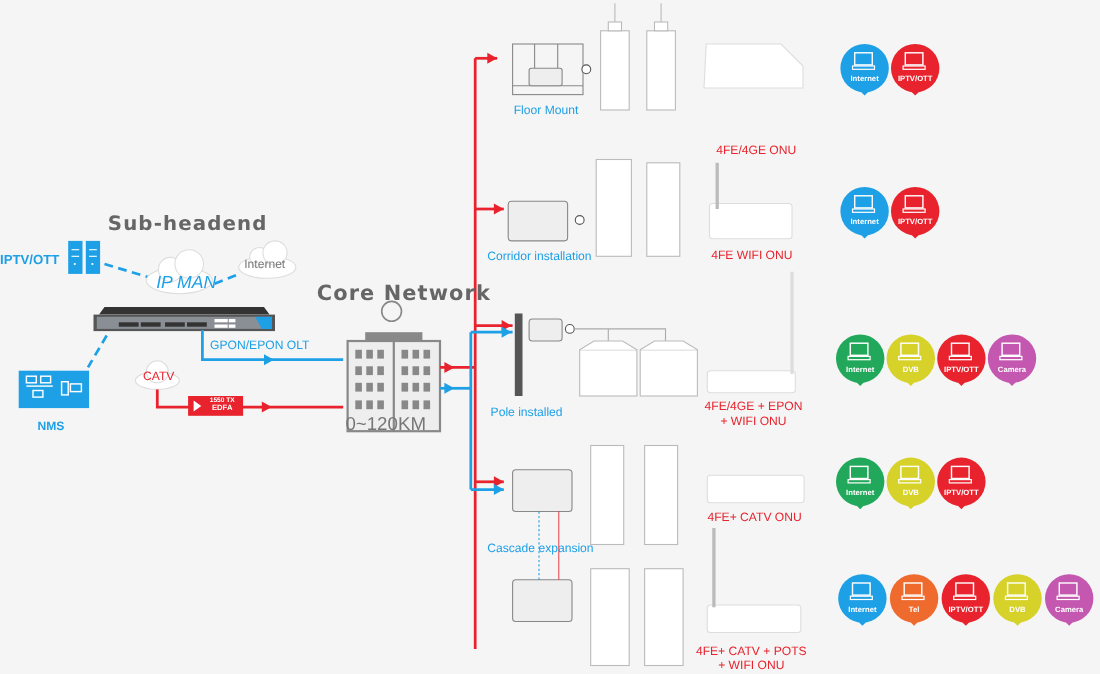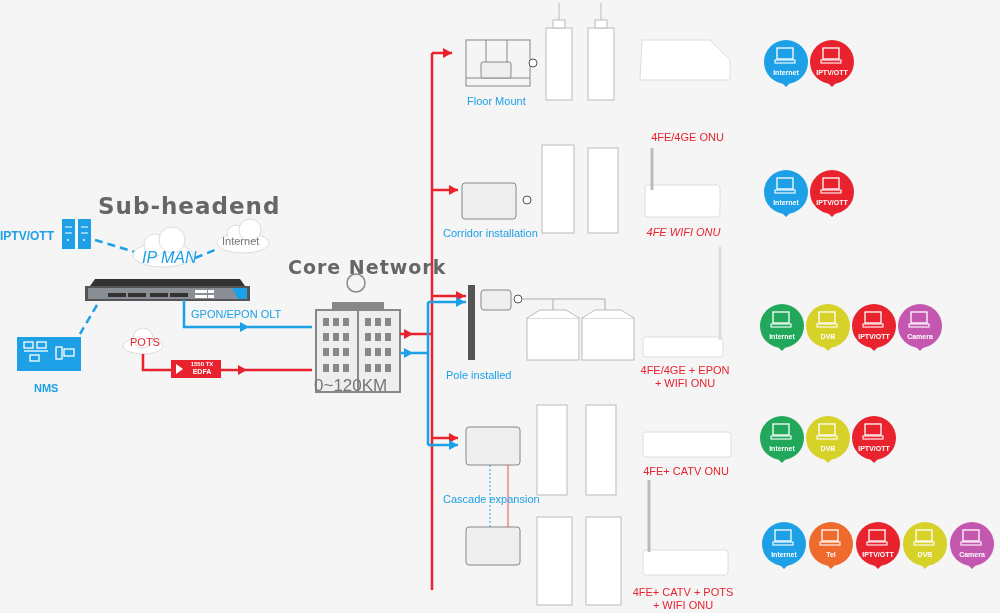--- a/index.html
+++ b/index.html
@@ -218,44 +218,44 @@
     <rect x="645" y="185" width="75" height="32" rx="3"></rect>
       <line x1="652" y1="148" x2="652" y2="190" stroke="#bbb" stroke-width="3"></line>
     <rect x="643" y="337" width="80" height="20" rx="3"></rect>
       <line x1="720" y1="247" x2="720" y2="340" stroke="#ddd" stroke-width="3"></line>
     <rect x="643" y="432" width="88" height="25" rx="3"></rect>
     <rect x="643" y="550" width="85" height="25" rx="3"></rect>
       <line x1="649" y1="480" x2="649" y2="552" stroke="#bbb" stroke-width="3"></line>
   </g>
 </svg>
 
-<div class="abs title" style="left:98px;top:193px;font-size:23px;">Sub-headend</div>
+<div class="abs title" style="left:98px;top:193px;font-size:18px;">Sub-headend</div>
 <div class="abs title" style="left:288px;top:236px;font-size:19px;margin-top:20px;">Core Network</div>
 <div class="abs" style="left:314px;top:376px;font-size:17px;color:#777;">0~120KM</div>
 
 <div class="abs blue-txt" style="left:0;top:229px;font-size:12px;font-weight:bold;">IPTV/OTT</div>
 <div class="abs blue-txt lbl" style="left:142px;top:249px;font-size:16px;font-style:italic;">IP MAN</div>
 <div class="abs gray-txt lbl" style="left:222px;top:235px;">Internet</div>
 <div class="abs blue-txt" style="left:34px;top:382px;font-size:11px;font-weight:bold;">NMS</div>
-<div class="abs red-txt lbl" style="left:130px;top:336px;">POTS</div>
+<div class="abs red-txt lbl" style="left:130px;top:336px;">CATV</div>
 <div class="abs blue-txt lbl" style="left:191px;top:308px;">GPON/EPON OLT</div>
 <div class="abs" style="left:184px;top:360px;width:36px;text-align:center;color:#fff;font-size:6px;font-weight:bold;line-height:8px;">
   <div>1550 TX</div>
   <div style="font-size:7px;">EDFA</div>
 </div>
 
 <div class="abs blue-txt lbl" style="left:467px;top:95px;">Floor Mount</div>
 <div class="abs blue-txt lbl" style="left:443px;top:227px;">Corridor installation</div>
 <div class="abs blue-txt lbl" style="left:446px;top:369px;">Pole installed</div>
 <div class="abs blue-txt lbl" style="left:443px;top:493px;">Cascade expansion</div>
 
 <div class="abs onu-lbl" style="left:640px;top:95px;width:95px;margin-top:36px;">
     <div>4FE/4GE ONU</div>
   </div>
-<div class="abs onu-lbl" style="left:636px;top:226px;width:95px;font-style:italic;">
+<div class="abs onu-lbl" style="left:636px;top:226px;width:95px;">
     <div>4FE WIFI ONU</div>
   </div>
 <div class="abs onu-lbl" style="left:630px;top:364px;width:110px;">
     <div>4FE/4GE + EPON</div>
     <div>+ WIFI ONU</div>
   </div>
 <div class="abs onu-lbl" style="left:636px;top:465px;width:100px;">
     <div>4FE+ CATV ONU</div>
   </div>
 <div class="abs onu-lbl" style="left:628px;top:586px;width:110px;">

